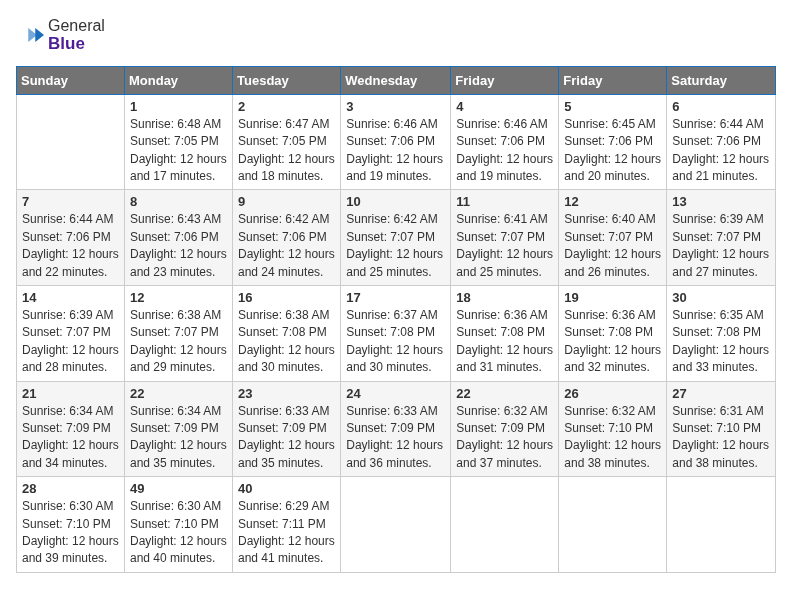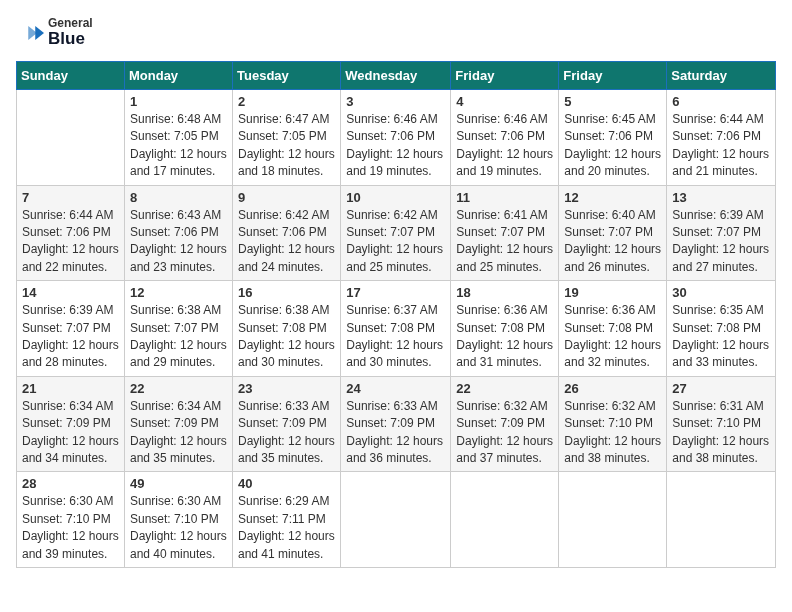--- a/index.html
+++ b/index.html
@@ -37,21 +37,21 @@
     .subtitle {
       font-size: 16px;
       color: #555;
     }
     table {
       width: 100%;
       border-collapse: collapse;
       font-size: 11px;
     }
     thead tr th {
-      background: #0f766e;
+      background: #737373;
       color: #fff;
       padding: 6px 4px;
       text-align: left;
       font-size: 13px;
       font-weight: bold;
       border: 1px solid #1a6fbd;
     }
     tbody tr td {
       border: 1px solid #ccc;
       vertical-align: top;
@@ -86,24 +86,24 @@
 <body>
 
 <div class="header">
   <div class="logo">
     <svg class="logo-icon" viewBox="0 0 32 32">
       <rect x="0" y="0" width="32" height="32" fill="none"></rect>
       <polygon points="22,8 32,16 22,24" fill="#1a6fbd"></polygon>
       <polygon points="14,8 24,16 14,24" fill="#1a6fbd" opacity="0.6"></polygon>
     </svg>
     <div>
-      <div style="font-size:12px;font-weight:bold;color:#333;line-height:1.2;">
+      <div style="font-size:16px;font-weight:normal;color:#333;line-height:1.2;">
         <span style="color:#333;">General</span>
       </div>
-      <div style="font-size:17px;font-weight:bold;color:#0f172a;line-height:1.1;">Blue</div>
+      <div style="font-size:17px;font-weight:bold;color:#4c1d95;line-height:1.1;">Blue</div>
     </div>
   </div>
   <div class="title-area">
     <div class="month-title"></div>
     <div class="subtitle"></div>
   </div>
 </div>
 
 <table>
   <thead>

